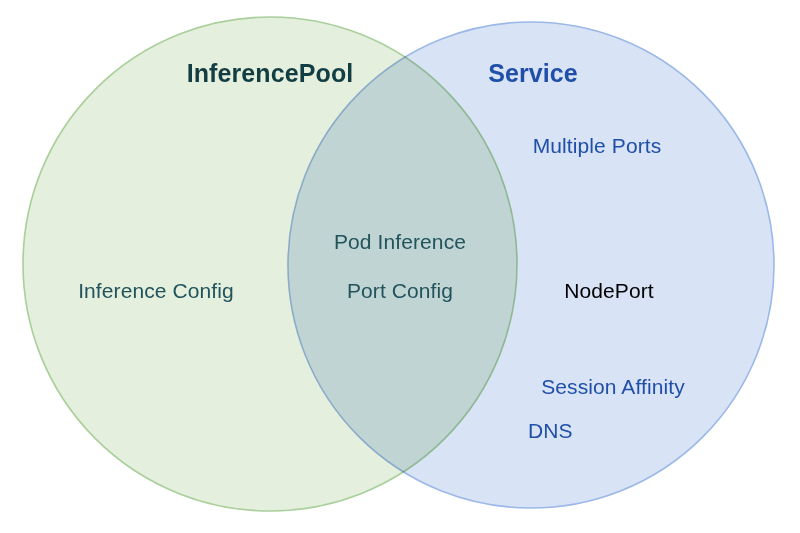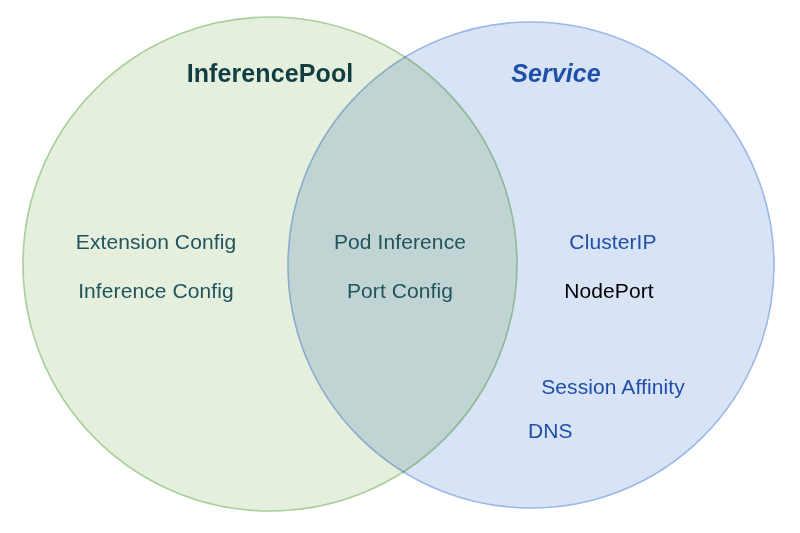--- a/index.html
+++ b/index.html
@@ -50,21 +50,21 @@
   .centered {
     transform: translateX(-50%);
   }
   
   #title-inferencepool { left: 270px; top: 61px; }
   #item-extension-config { left: 156px; top: 231px; }
   #item-inference-config { left: 156px; top: 280px; }
   #item-pod-selector { left: 400px; top: 231px; }
   #item-port-config { left: 400px; top: 280px; }
   
-  #title-service { left: 556px; top: 61px; font-style: italic; }
+  #title-service { left: 533px; top: 61px; }
   #item-multiple-ports { left: 597px; top: 135px; }
   #item-protocols { left: 597px; top: 183px; }
   #item-clusterip { left: 613px; top: 231px; }
   #item-nodeport { left: 609px; top: 280px; }
   #item-load-balancer { left: 617px; top: 328px; }
   #item-session-affinity { left: 613px; top: 376px; }
   #item-dns { left: 528px; top: 420px; }
   .right-item { transform: translateX(-50%); }
   #item-dns { transform: none; }
 </style>
@@ -75,33 +75,32 @@
 
   <svg id="venn-svg" viewBox="0 0 800 533">
     <circle class="circle-shape" id="left-circle" cx="270" cy="264" r="247" fill="#e4efdd" stroke="#a9cf9a" stroke-width="1.6"></circle>
     <circle class="circle-shape" id="right-circle" cx="531" cy="265" r="243" fill="#d8e3f5" stroke="#9bb8e8" stroke-width="1.6"></circle>
   </svg>
 
   <div class="text-layer">
 
     <div class="lbl title centered" id="title-inferencepool" style="color: rgb(18, 61, 66);">InferencePool</div>
 
-    <div class="lbl item centered" id="item-extension-config" style="color: rgb(33, 84, 92);">Extension Config</div>
 
     <div class="lbl item centered" id="item-inference-config" style="color: rgb(33, 84, 92);">Inference Config</div>
 
     <div class="lbl item centered" id="item-pod-selector" style="color: rgb(33, 84, 92);">Pod Inference</div>
 
     <div class="lbl item centered" id="item-port-config" style="color: rgb(33, 84, 92);">Port Config</div>
 
     <div class="lbl title centered" id="title-service" style="color: rgb(31, 79, 168);">Service</div>
 
+    <div class="lbl item right-item" id="item-multiple-ports" style="color: rgb(31, 79, 168);">Multiple Ports</div>
 
 
-    <div class="lbl item right-item" id="item-clusterip" style="color: rgb(31, 79, 168);">ClusterIP</div>
 
     <div class="lbl item right-item" id="item-nodeport" style="color: #000000; text-align: right;">NodePort</div>
 
 
     <div class="lbl item right-item" id="item-session-affinity" style="color: rgb(31, 79, 168);">Session Affinity</div>
 
     <div class="lbl item" id="item-dns" style="color: rgb(31, 79, 168);">DNS</div>
 
   </div>
 </div>

